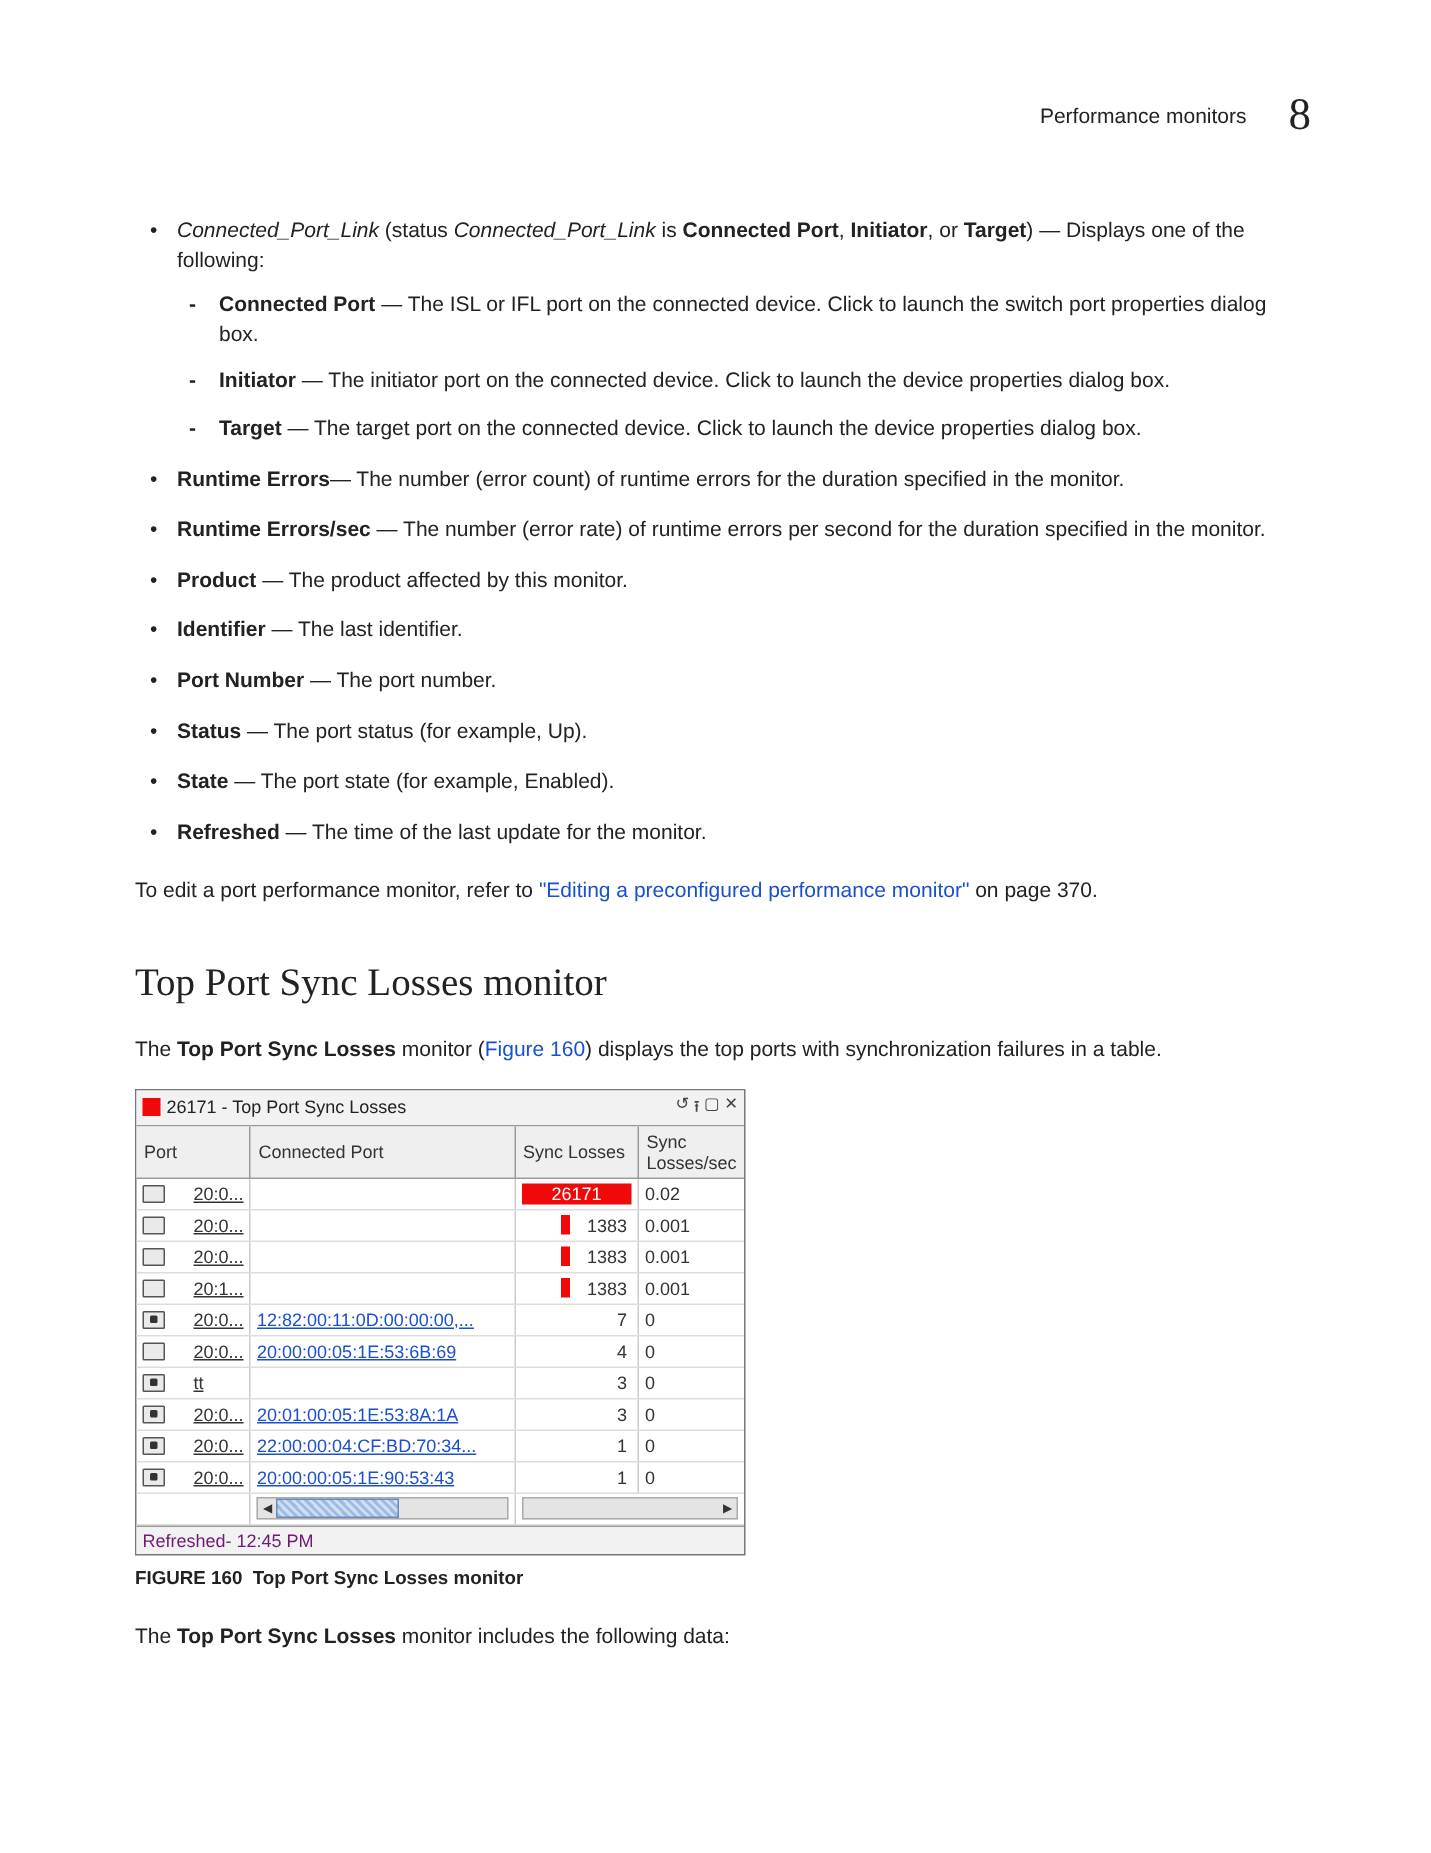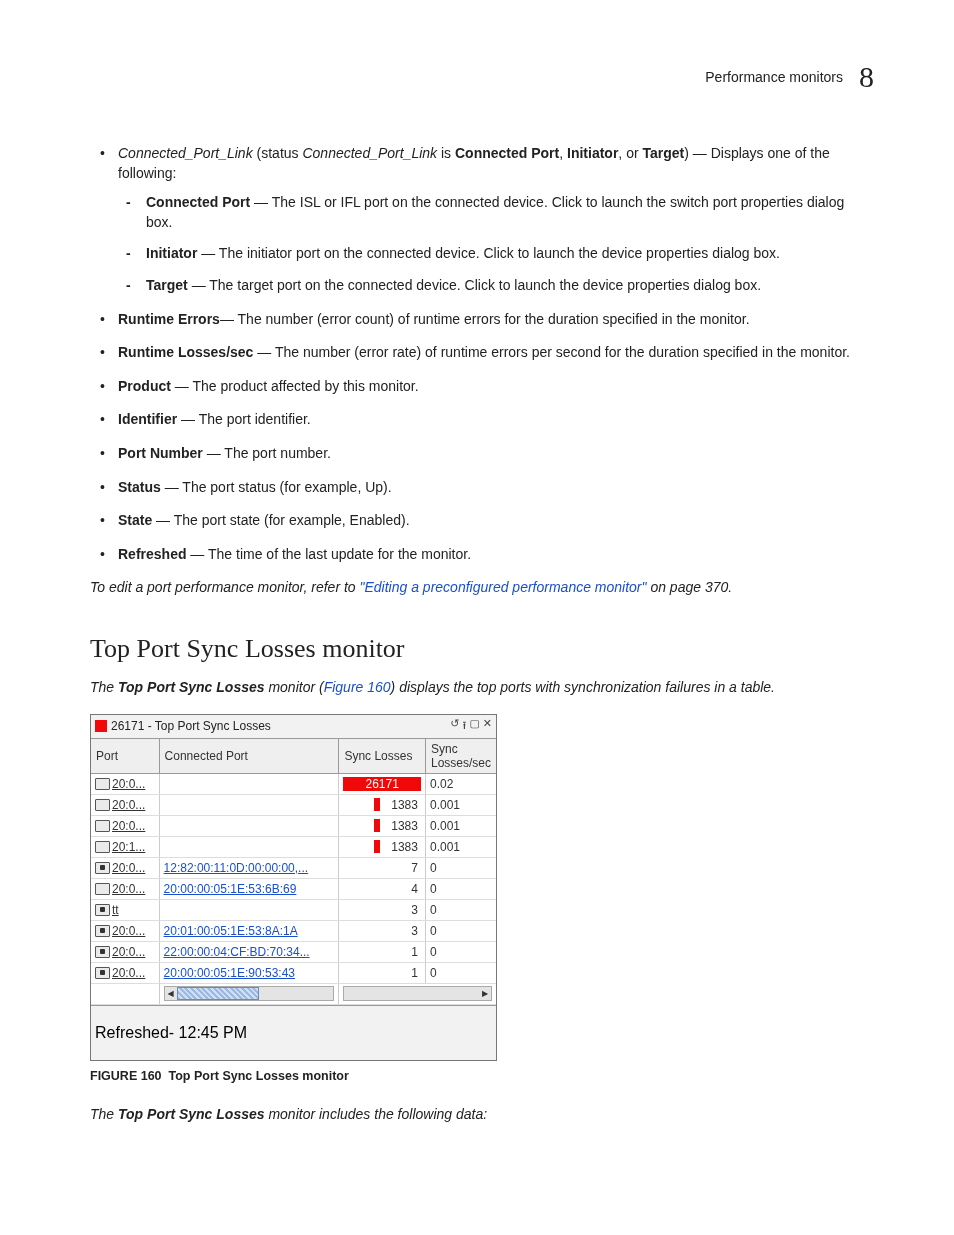--- a/index.html
+++ b/index.html
@@ -10,21 +10,21 @@
     background: #fff;
     width: 954px;
   }
   .page {
     padding: 60px 80px 80px 90px;
   }
   .page-header {
     display: flex;
     justify-content: flex-end;
     align-items: center;
-    gap: 16px;
+    gap: 28px;
     margin-bottom: 50px;
   }
   .page-header .chapnum {
     font-family: Georgia, 'Times New Roman', serif;
     font-size: 30px;
     font-weight: 400;
   }
   ul.bullets, ul.dashes {
     margin: 0;
     padding: 0;
@@ -62,21 +62,21 @@
   }
   .bold { font-weight: bold; }
   .italic { font-style: italic; }
   .cross-link { color: #1a4fcf; }
   h2.topic {
     font-family: Georgia, 'Times New Roman', serif;
     font-weight: 400;
     font-size: 26px;
     margin: 36px 0 14px 0;
   }
-  .para { line-height: 1.4; margin: 8px 0 16px 0; font-style: italic; }
+  .para { line-height: 1.4; margin: 20px 0 16px 0; }
 
   
   .widget {
     border: 1px solid #777;
     width: 405px;
     margin: 12px 0 4px 0;
     font-size: 12px;
     background: #fff;
     font-family: Arial, sans-serif;
   }
@@ -117,21 +117,21 @@
     color: #333;
     height: 18px;
   }
   table.wtable td:last-child { border-right: none; }
   .col-port { width: 58px; }
   .col-conn { width: 170px; }
   .col-sl   { width: 77px; }
   .col-sls  { }
   .port-link { color: #333; text-decoration: underline; }
   .conn-link { color: #1a4fcf; text-decoration: underline; }
-  .port-cell { display: flex; align-items: center; gap: 2px; }
+  .port-cell { display: flex; align-items: center; gap: 19px; }
   .dev-ico {
     display: inline-flex;
     width: 13px; height: 10px;
     border: 1px solid #555;
     border-radius: 1px;
     align-items: center; justify-content: center;
     font-size: 7px;
     background: #eaeaea;
   }
   .dev-ico.filled::after {
@@ -159,24 +159,24 @@
   .hscroll .thumb {
     flex:0 0 80px; height:11px; margin:0;
     background: repeating-linear-gradient(45deg,#9cb9df,#9cb9df 2px,#cfe0f5 2px,#cfe0f5 4px);
     border:1px solid #6a8abf;
   }
   .hscroll .track { flex:1; }
   .hscroll.right { justify-content:flex-end;}
   .hscroll.right .arrow{ margin-left:auto;}
 
   .widget-footer {
-    padding: 18px 4px;
+    padding: 2px 4px;
     border-top:1px solid #999;
-    font-size:16px;
-    color:#000000;
+    font-size:12px;
+    color:#701a75;
     background:#f2f2f2;
   }
   .figcap { font-size: 12.5px; margin: 8px 0 22px 0; }
   .figcap .fignum { font-weight: bold; }
 </style>
 </head>
 <body>
 
 <div class="page">
   <div class="page-header">
@@ -187,23 +187,23 @@
   <ul class="bullets">
     <li>
       <span class="italic">Connected_Port_Link</span><span> (status </span><span class="italic">Connected_Port_Link</span><span> is </span><span class="bold">Connected Port</span><span>, </span><span class="bold">Initiator</span><span>, or </span><span class="bold">Target</span><span>) — Displays one of the following:</span>
       <ul class="dashes">
         <li><span class="bold">Connected Port</span><span> — The ISL or IFL port on the connected device. Click to launch the switch port properties dialog box.</span></li>
         <li><span class="bold">Initiator</span><span> — The initiator port on the connected device. Click to launch the device properties dialog box.</span></li>
         <li><span class="bold">Target</span><span> — The target port on the connected device. Click to launch the device properties dialog box.</span></li>
       </ul>
     </li>
     <li><span class="bold">Runtime Errors</span><span>— The number (error count) of runtime errors for the duration specified in the monitor.</span></li>
-    <li><span class="bold">Runtime Losses/sec</span><span> — The number (error rate) of runtime errors per second for the duration specified in the monitor.</span></li>
+    <li><span class="bold">Runtime Errors/sec</span><span> — The number (error rate) of runtime errors per second for the duration specified in the monitor.</span></li>
     <li><span class="bold">Product</span><span> — The product affected by this monitor.</span></li>
-    <li><span class="bold">Identifier</span><span> — The port identifier.</span></li>
+    <li><span class="bold">Identifier</span><span> — The last identifier.</span></li>
     <li><span class="bold">Port Number</span><span> — The port number.</span></li>
     <li><span class="bold">Status</span><span> — The port status (for example, Up).</span></li>
     <li><span class="bold">State</span><span> — The port state (for example, Enabled).</span></li>
     <li><span class="bold">Refreshed</span><span> — The time of the last update for the monitor.</span></li>
   </ul>
 
   <p class="para">
     <span>To edit a port performance monitor, refer to </span><span class="cross-link">"Editing a preconfigured performance monitor"</span><span> on page 370.</span>
   </p>
 

